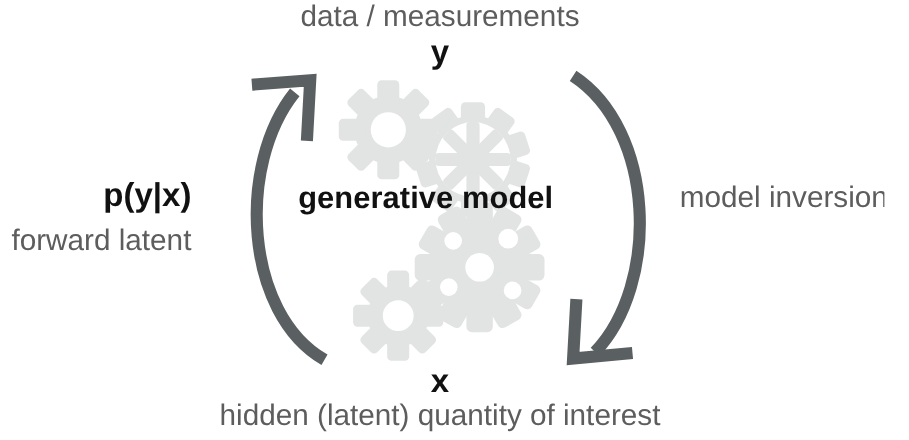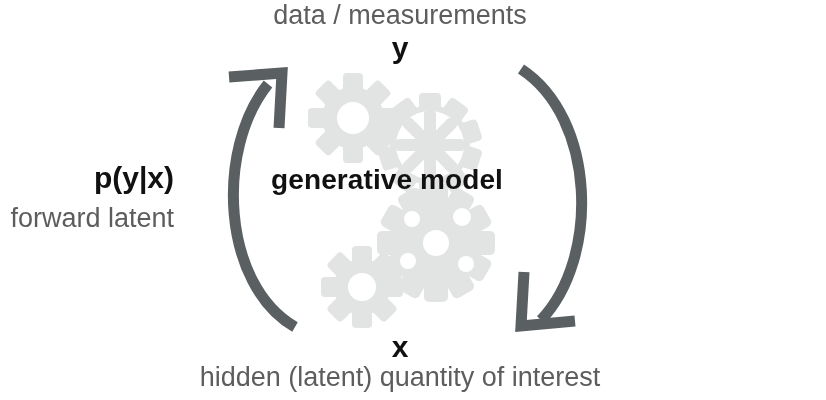--- a/index.html
+++ b/index.html
@@ -206,19 +206,20 @@
   <div class="lbl lbl-light" id="top-caption">data / measurements</div>
 
   <div class="lbl lbl-bold" id="top-symbol">y</div>
 
   <div class="lbl lbl-bold" id="left-formula">p(y|x)</div>
 
   <div class="lbl lbl-light" id="left-caption">forward latent</div>
 
   <div class="lbl lbl-bold" id="center-label">generative model</div>
 
+  <div class="lbl lbl-light" id="right-caption">model inversion</div>
 
 
   <div class="lbl lbl-bold" id="bottom-symbol">x</div>
 
   <div class="lbl lbl-light" id="bottom-caption">hidden (latent) quantity of interest</div>
 
 </div>
 
 </body></html>

